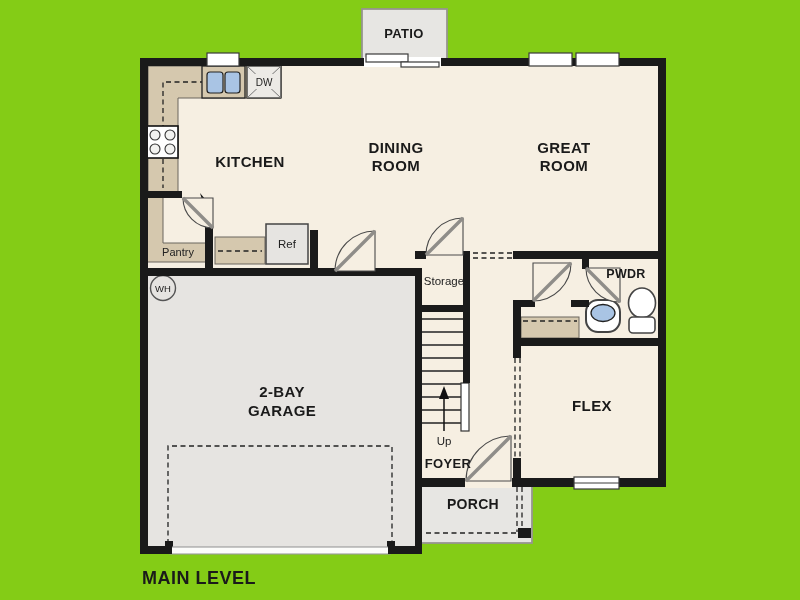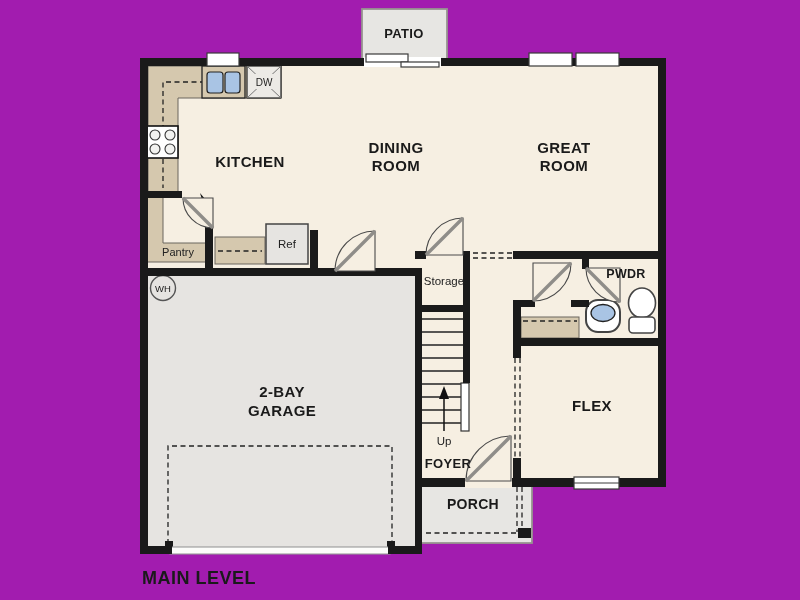--- a/index.html
+++ b/index.html
@@ -1,16 +1,16 @@
 <!DOCTYPE html>
 <html><head>
 <meta charset="utf-8">
 <style>
   html,body{margin:0;padding:0;background:#ffffff;}
-  .stage{position:relative;width:800px;height:600px;background:#a21caf;overflow:hidden;}
+  .stage{position:relative;width:800px;height:600px;background:#84cc16;overflow:hidden;}
   svg{position:absolute;top:0;left:0;}
   text{font-family:"Liberation Sans","DejaVu Sans",sans-serif;fill:#1a1a1a;}
   .room-label{font-size:15px;font-weight:bold;letter-spacing:.4px;}
   .room-label-sm{font-size:13px;font-weight:bold;letter-spacing:.3px;}
   .tiny-label{font-size:11px;font-weight:normal;fill:#222;}
   .micro-label{font-size:9.5px;font-weight:normal;fill:#222;}
   .title-label{font-size:18px;font-weight:bold;letter-spacing:.5px;}
   .wall{fill:#1a1a1a;}
   .floor{fill:#f6efe2;}
   .garage-floor{fill:#e6e4e1;}

